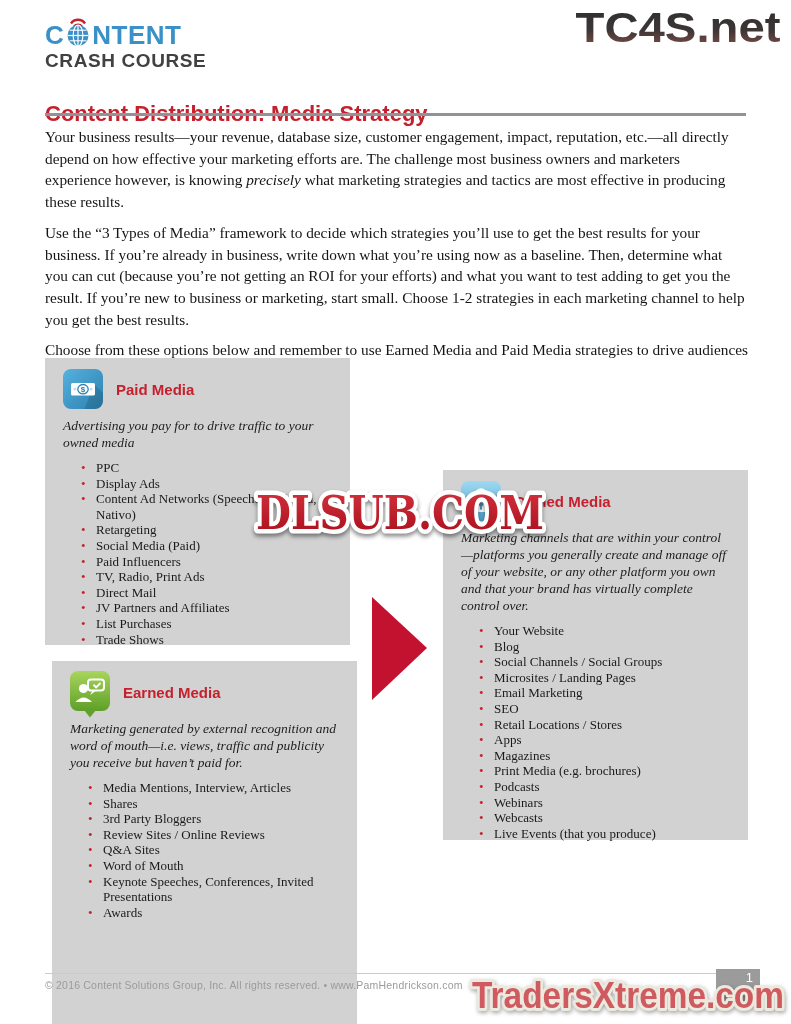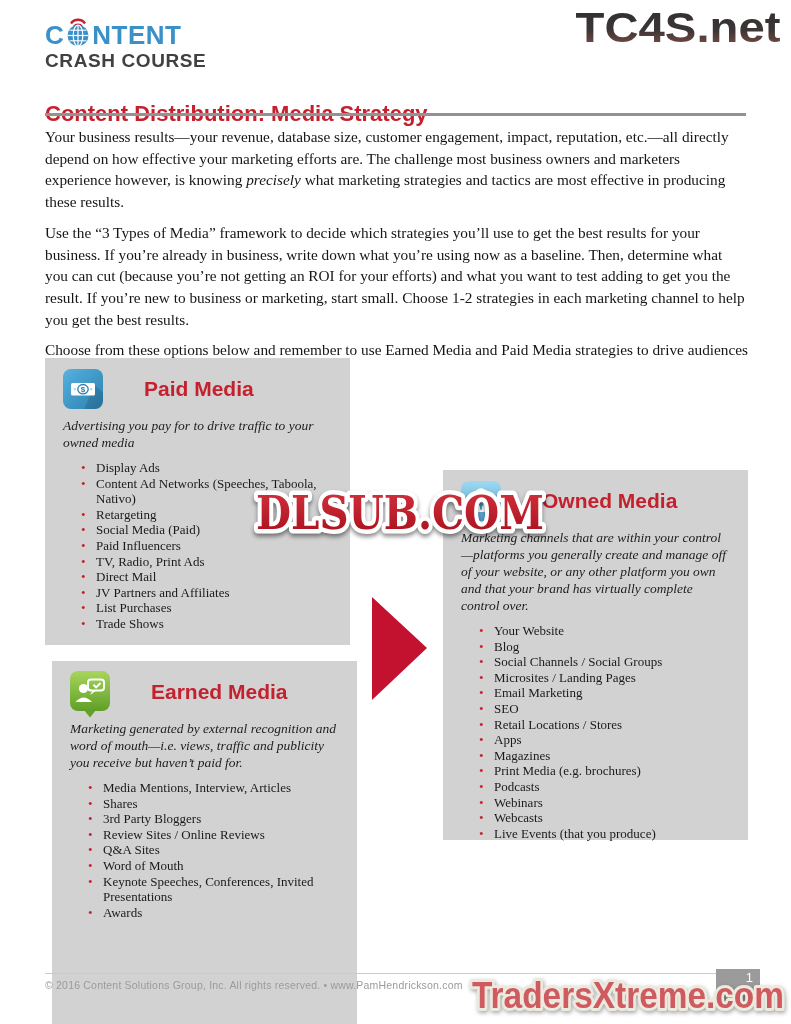--- a/index.html
+++ b/index.html
@@ -29,22 +29,22 @@
   .intro em{font-style:italic;}
   
   .box{position:absolute;background:var(--box-gray,#d2d2d2);}
   .box-paid{left:45px;top:358px;width:305px;height:287px;}
   .box-earned{left:52px;top:661px;width:305px;height:373px;}
   .box-owned{left:443px;top:470px;width:305px;height:370px;}
   .box-inner{padding:8px 16px 0 18px;}
   .box-head{display:flex;align-items:center;gap:13px;height:46px;}
   .box-icon{width:40px;height:40px;flex:0 0 auto;}
   .box-icon.tall{height:47px;margin-top:5px;}
-  .box-title{font-family:"Liberation Sans",sans-serif;font-weight:bold;font-size:21px;
-    color:var(--accent-red,#c5202e);margin-left:28px;}
+  .box-title{font-family:"Liberation Sans",sans-serif;font-weight:bold;font-size:15px;
+    color:var(--accent-red,#c5202e);}
   .box-desc{font-style:italic;font-size:13.5px;line-height:17px;margin:5px 0 0 0;color:#1d1d1d;}
   .box-list{list-style:none;margin:9px 0 0 0;padding:0 0 0 33px;font-size:13px;line-height:15.6px;color:#1a1a1a;}
   .box-list li{position:relative;}
   .box-list li::before{content:"\2022";color:var(--accent-red,#c5202e);position:absolute;left:-15px;}
   
   .flow-arrow{position:absolute;left:372px;top:597px;width:0;height:0;
     border-top:51px solid transparent;border-bottom:52px solid transparent;
     border-left:55px solid var(--arrow-red,#c31230);}
   
   .footer-rule{position:absolute;left:45px;top:973px;width:702px;height:1px;background:#cbcbcb;}
@@ -114,20 +114,21 @@
         <ellipse cx="20" cy="20.2" rx="5.2" ry="4.7" fill="none" stroke="#2c7fae" stroke-width="1.3"></ellipse>
         <text x="20" y="23" text-anchor="middle" font-family="Liberation Sans, sans-serif" font-size="8" font-weight="bold" fill="#2c7fae">$</text>
         <rect x="10.6" y="19" width="2.4" height="2.4" fill="#b9dcee"></rect>
         <rect x="27" y="19" width="2.4" height="2.4" fill="#b9dcee"></rect>
       </svg>
       <span class="box-title">Paid Media</span>
     </div>
     <p class="box-desc">Advertising you pay for to drive traffic to your owned media</p>
     <ul class="box-list">
 
+    <li>PPC</li>
         <li>Display Ads</li>
         <li>Content Ad Networks (Speeches, Taboola, Nativo)</li>
         <li>Retargeting</li>
         <li>Social Media (Paid)</li>
         <li>Paid Influencers</li>
         <li>TV, Radio, Print Ads</li>
         <li>Direct Mail</li>
         <li>JV Partners and Affiliates</li>
         <li>List Purchases</li>
         <li>Trade Shows</li>

